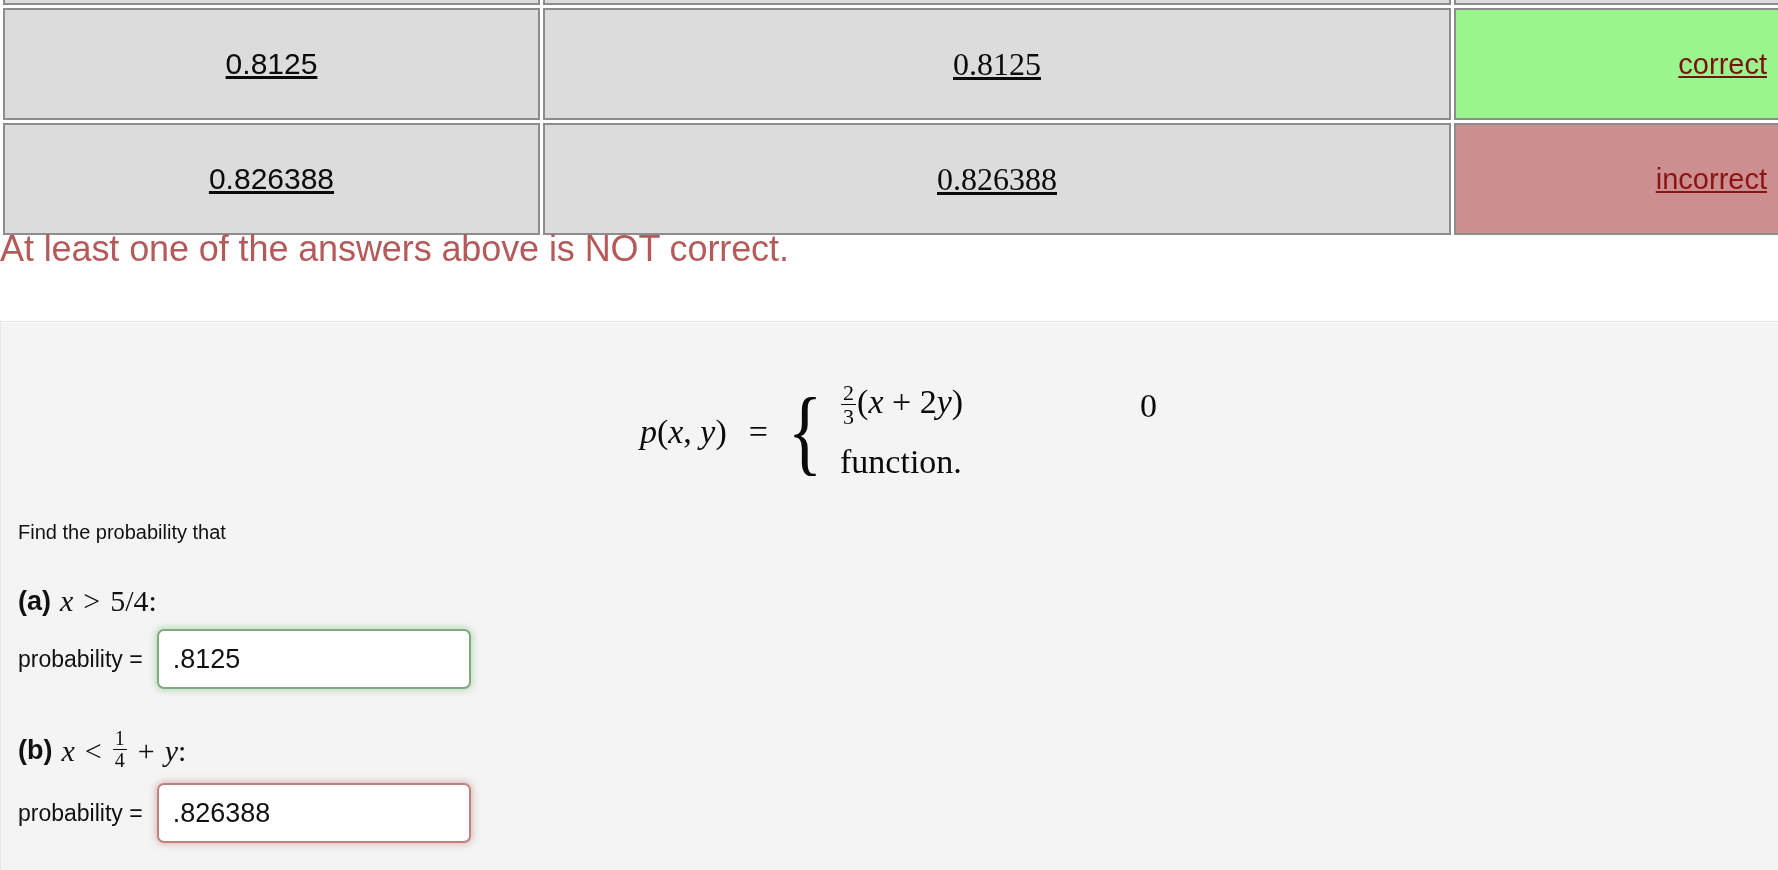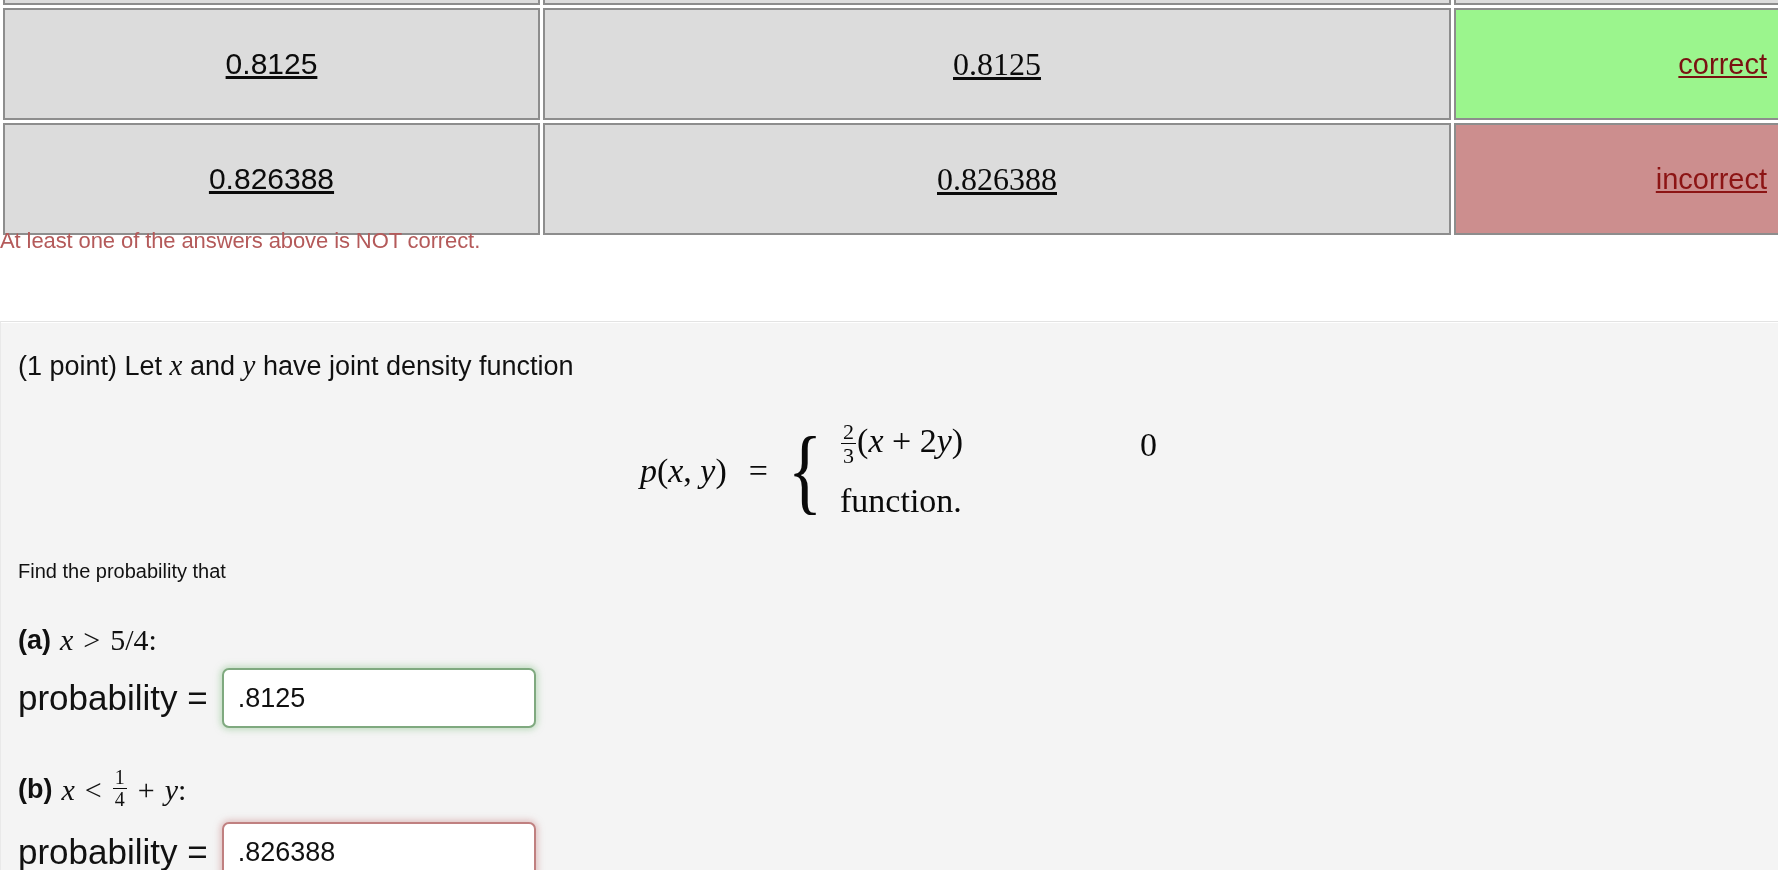--- a/index.html
+++ b/index.html
@@ -64,21 +64,21 @@
     border-color: #8d8d8d;
     color: #8c1414;
   }
 
   
   .warning {
     position: absolute;
     left: 0;
     top: 228px;
     width: 100%;
-    font-size: 22px;
+    font-size: 36px;
     color: #b45a5a;
     letter-spacing: -0.1px;
   }
 
   
   .problem-panel {
     position: absolute;
     left: 0;
     top: 321px;
     width: 1778px;
@@ -176,21 +176,21 @@
   }
   .part-math .it { font-style: italic; }
   .part-math .op { margin: 0 10px; }
 
   .answer-row {
     display: flex;
     align-items: center;
     margin-top: 11px;
   }
   .answer-label {
-    font-size: 35px;
+    font-size: 23px;
     color: #111111;
     margin-right: 14px;
   }
   .answer-input {
     width: 314px;
     height: 60px;
     background: #ffffff;
     border-radius: 7px;
     font-size: 27px;
     font-family: "Liberation Sans", sans-serif;
@@ -234,23 +234,20 @@
         <td class="cell-answer">0.826388</td>
         <td class="cell-status status-incorrect">incorrect</td>
       </tr>
     </tbody>
   </table>
 
   <div class="warning">At least one of the answers above is NOT correct.</div>
 
   <div class="problem-panel">
 
-    <div class="q-line">
-      <span>(1 point) Let </span><span class="mathi">x</span><span> and </span><span class="mathi">y</span><span> have joint density function</span>
-    </div>
 
     <div class="formula-wrap">
       <div class="formula">
         <span class="lhs"><span>p</span><span class="paren">(</span><span>x</span><span class="paren">, </span><span>y</span><span class="paren">)</span></span>
         <span class="eq">=</span>
         <span class="brace">{</span>
         <span class="cases">
           <span class="case-expr"><span class="frac">
                 <span class="num">2</span>
                 <span class="den">3</span>

